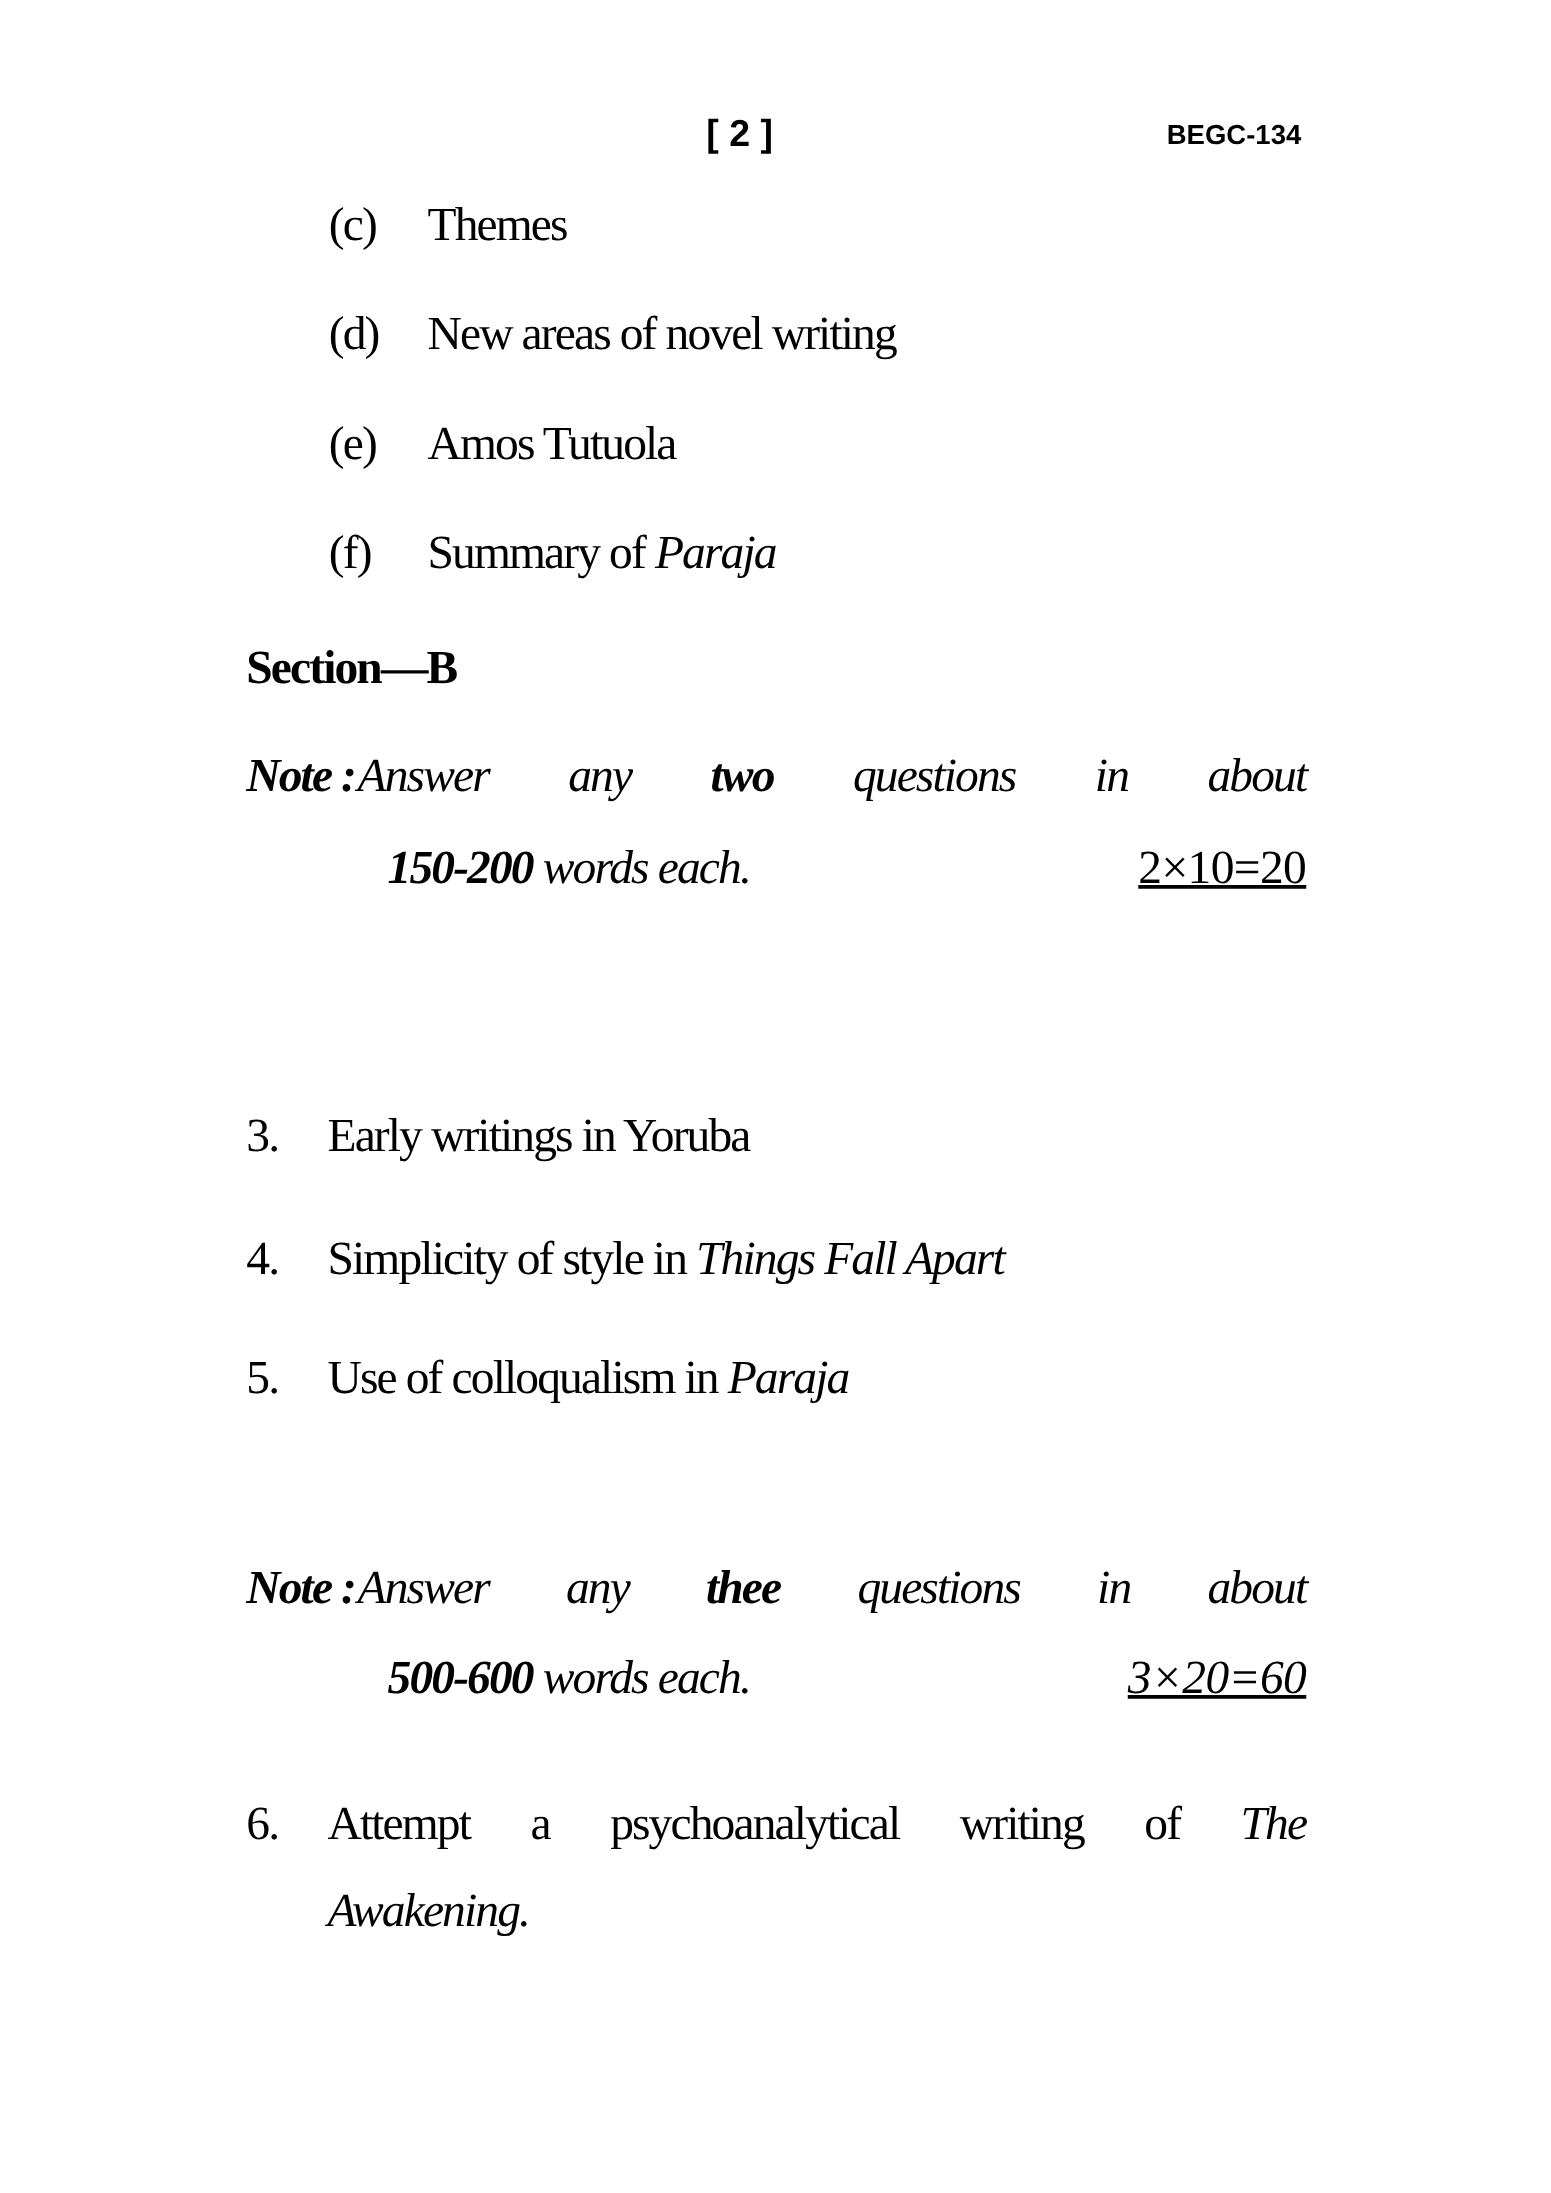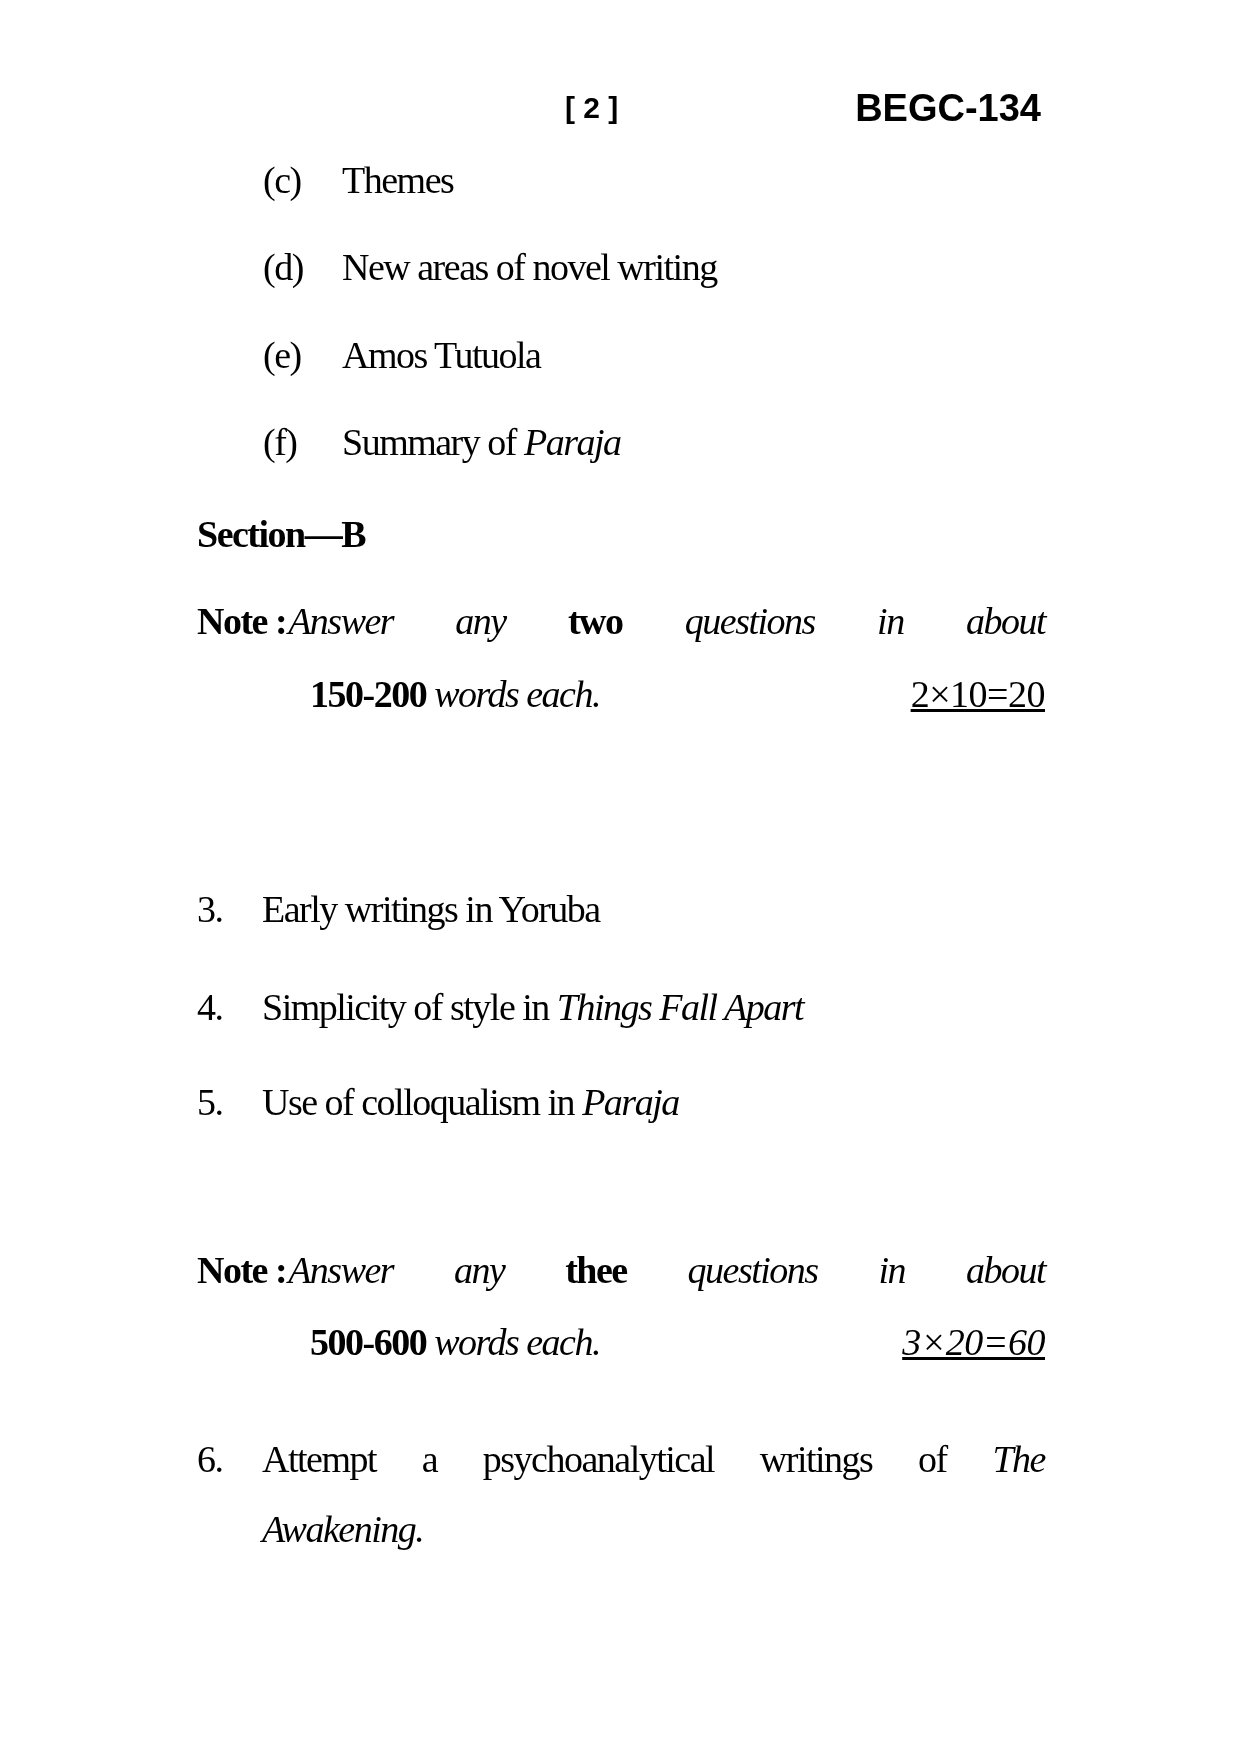--- a/index.html
+++ b/index.html
@@ -24,32 +24,32 @@
   
   .hdr { top: 86px; height: 40px; }
   .pagenum {
     position: absolute; left: 368px;
     font-family: "Liberation Sans", "DejaVu Sans", sans-serif;
     font-weight: bold; font-size: 30px; letter-spacing: 0;
   }
   .course {
     position: absolute; right: 4px;
     font-family: "Liberation Sans", "DejaVu Sans", sans-serif;
-    font-weight: bold; font-size: 38px; letter-spacing: 0;
+    font-weight: bold; font-size: 22px; letter-spacing: 0;
   }
   
   .sub { padding-left: 66px; }
   .sublabel { display: inline-block; width: 79px; }
   
   .section-heading { text-align: left; font-weight: bold; }
   
   .noteflex { display: flex; justify-content: space-between; align-items: baseline; }
   .note-lead .bi { margin-right: 2px; }
   .note2 { display: flex; justify-content: space-between; align-items: center; padding-left: 113px; }
-  .bi { font-weight: bold; }
+  .bi { font-weight: bold; font-style: italic; }
   .it { font-style: italic; }
   .marks { letter-spacing: -0.5px; text-decoration: underline; }
   
   .qnum { display: inline-block; width: 65px; }
   .q6 { display: flex; align-items: baseline; }
   .q6 .qnum { flex: 0 0 65px; width: 65px; }
   .q6words { flex: 1; display: flex; justify-content: space-between; align-items: baseline; }
   .q6line2 { padding-left: 65px; }
 </style>
 </head>
@@ -118,21 +118,21 @@
     <span><span class="bi">500-600</span> <span class="it">words each.</span></span>
     <span class="marks it">3×20=60</span>
   </div>
 
   <div class="line q6" style="top:1437px">
     <span class="qnum">6.</span>
     <span class="q6words">
       <span>Attempt</span>
       <span>a</span>
       <span>psychoanalytical</span>
-      <span>writings</span>
+      <span>writing</span>
       <span>of</span>
       <span class="it">The</span>
     </span>
   </div>
   <div class="line q6line2" style="top:1507px">
     <span class="it">Awakening.</span>
   </div>
 
 </div>
 

